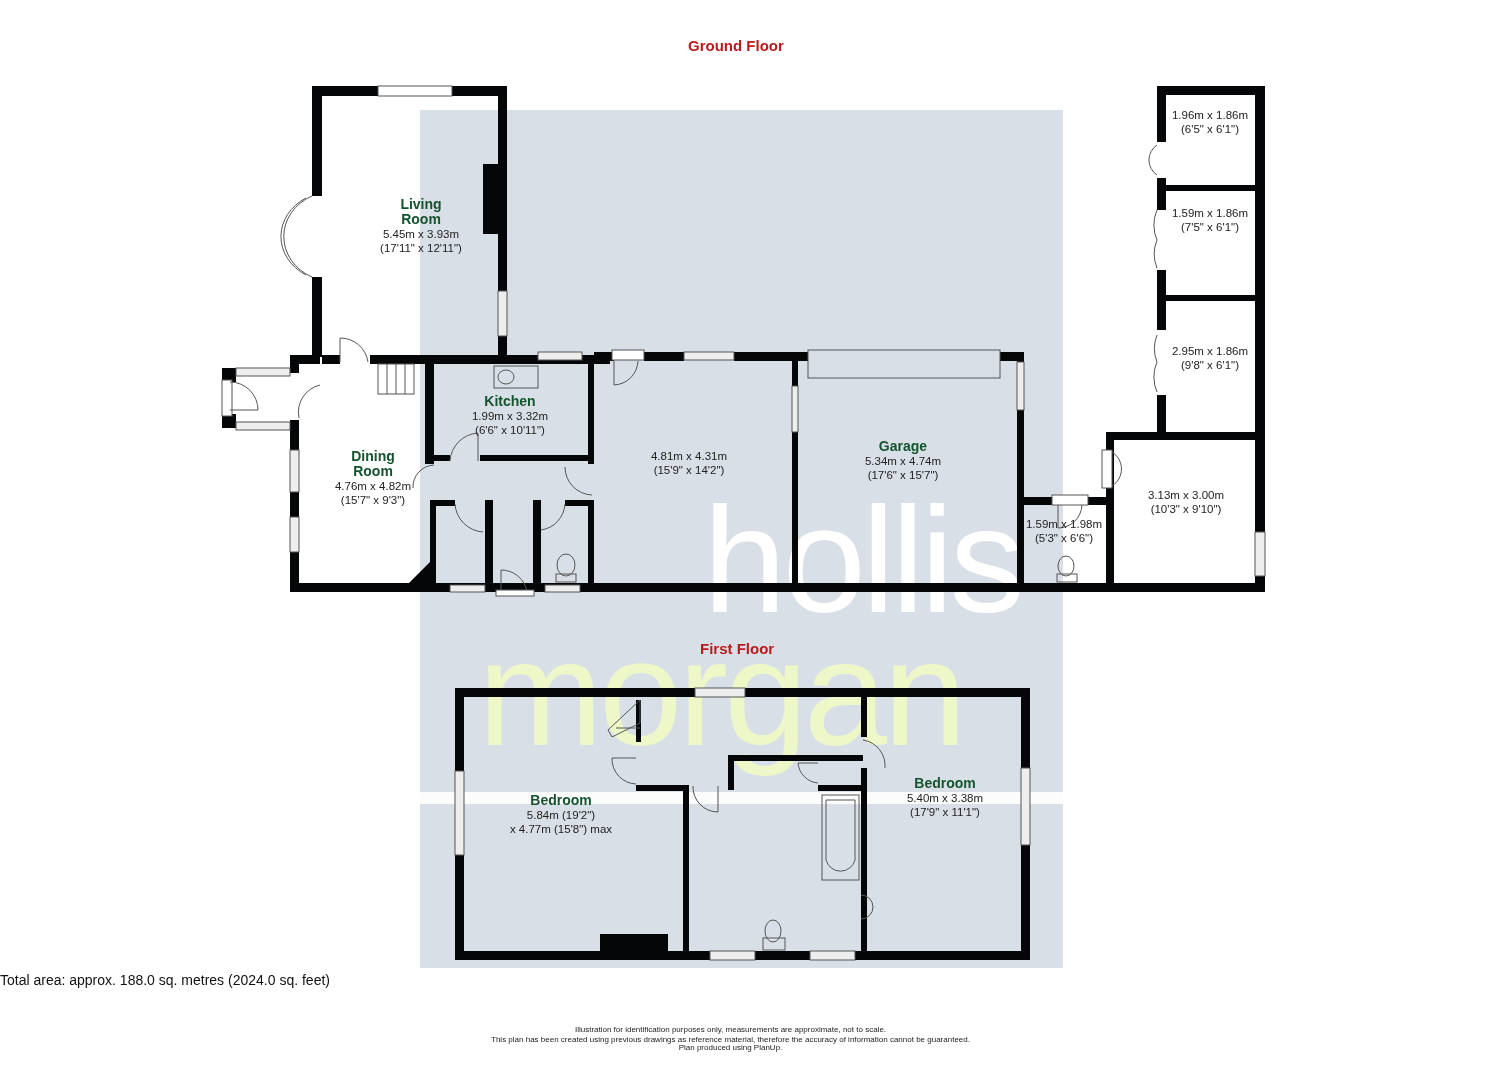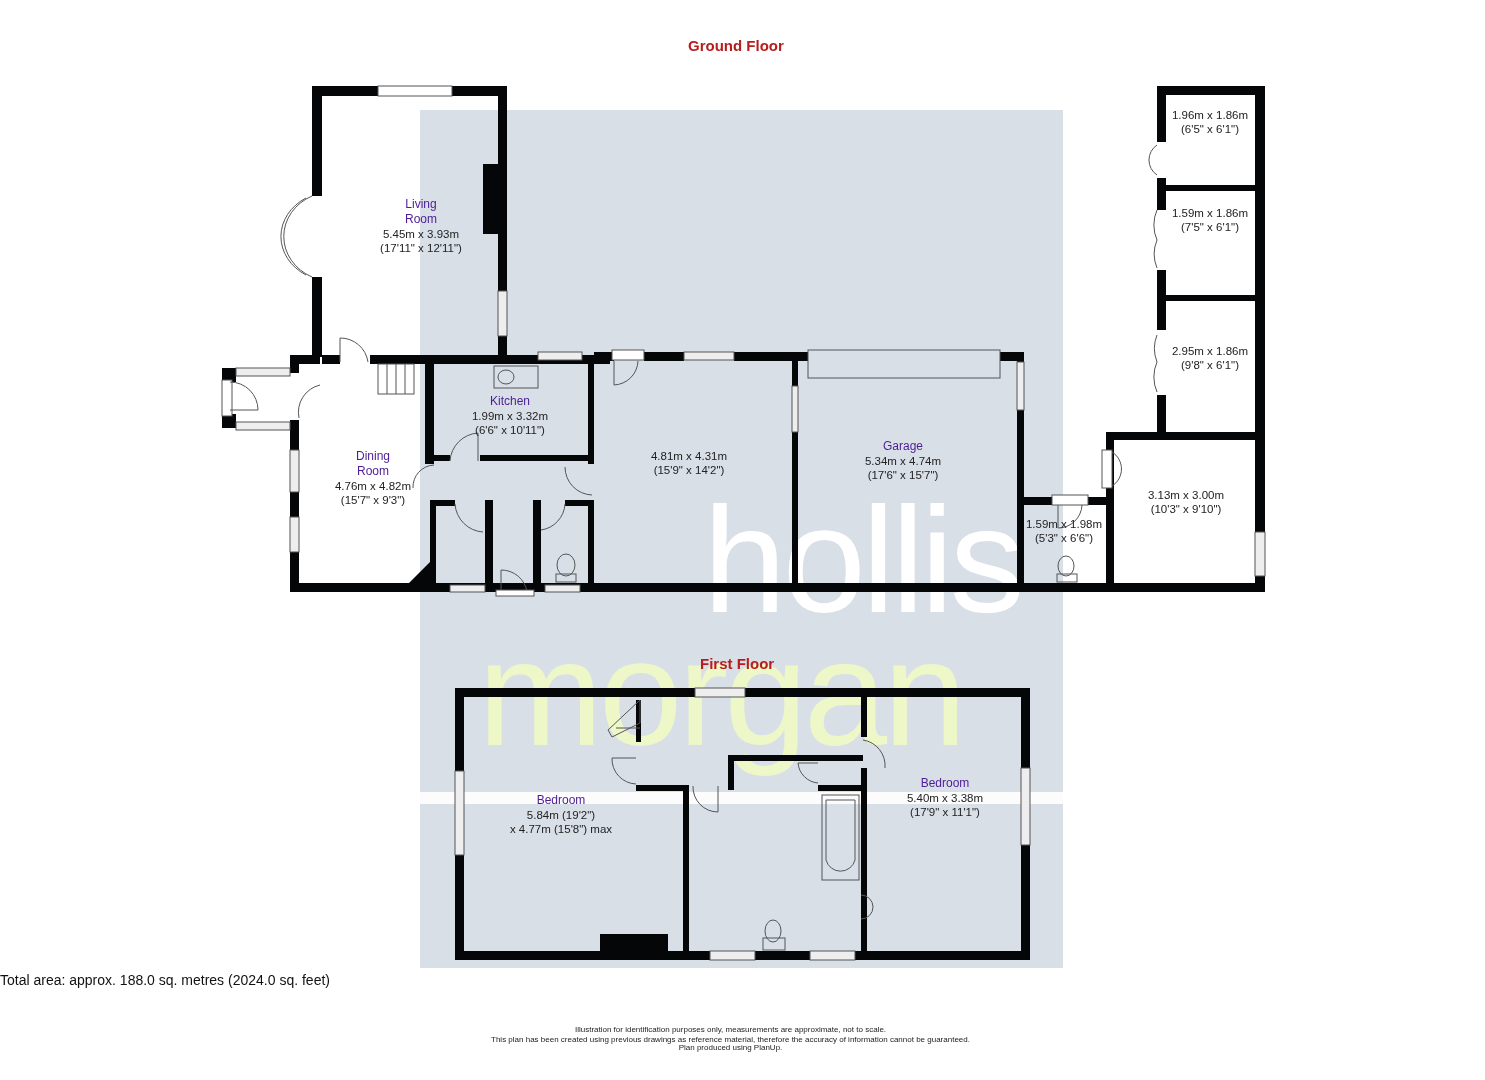--- a/index.html
+++ b/index.html
@@ -1,20 +1,20 @@
 <!DOCTYPE html>
 <html><head>
 <meta charset="utf-8">
 <style>
   html, body { margin:0; padding:0; background:#ffffff; }
   body { width:1485px; height:1080px; position:relative; overflow:hidden; font-family:"Liberation Sans", sans-serif; color:#111; }
   #plan { position:absolute; left:0; top:0; }
   .floor-title { position:absolute; font-weight:bold; font-size:15px; color:#b91c1c; }
   .room-label { position:absolute; text-align:center; line-height:14px; font-size:11.5px; color:#222; white-space:nowrap; transform:translateX(-50%); }
-  .room-label .name { font-weight:normal; font-size:12px; line-height:15px; color:#4c1d95; }
+  .room-label .name { font-weight:bold; font-size:14px; line-height:15px; color:#14532d; }
   .total { position:absolute; left:0; width:1485px; top:972px; text-align:left; font-size:14px; color:#111; }
   .disclaimer { position:absolute; left:0; width:1461px; text-align:center; font-size:8px; color:#222; line-height:10px; }
 </style>
 </head>
 <body>
 
 <svg id="plan" width="1485" height="1080" viewBox="0 0 1485 1080">
 
   <rect x="420" y="110" width="643" height="858" fill="#d9dfe7"></rect>
   <rect x="420" y="792" width="643" height="12" fill="#ffffff" opacity="0.9"></rect>
@@ -168,21 +168,21 @@
     <path d="M826,860 A 15 15 0 0 0 855,860 L855,800 L826,800 Z"></path>
     <path d="M861,895 A 12 12 0 0 1 861,919"></path>
     <ellipse cx="773" cy="931" rx="8" ry="11"></ellipse>
     <rect x="763" y="938" width="22" height="12"></rect>
     <rect x="710" y="951" width="45" height="9" fill="#eee"></rect>
     <rect x="810" y="951" width="45" height="9" fill="#eee"></rect>
   </g>
 </svg>
 
 <div class="floor-title" style="left:688px;top:37px;">Ground Floor</div>
-<div class="floor-title" style="left:700px;top:640px;margin-top:15px;">First Floor</div>
+<div class="floor-title" style="left:700px;top:640px;">First Floor</div>
 
 <div class="room-label" style="left:421px;top:197px;">
   <div class="name">Living</div>
   <div class="name">Room</div>
   <div>5.45m x 3.93m</div>
   <div>(17'11" x 12'11")</div>
 </div>
 <div class="room-label" style="left:510px;top:394px;">
   <div class="name">Kitchen</div>
   <div>1.99m x 3.32m</div>

